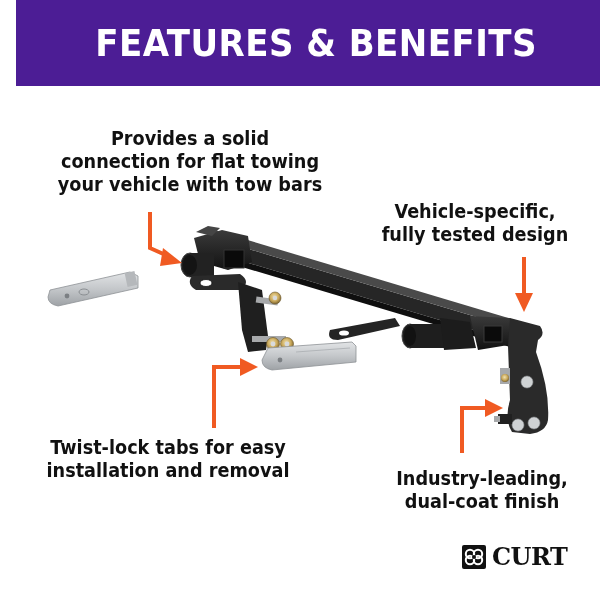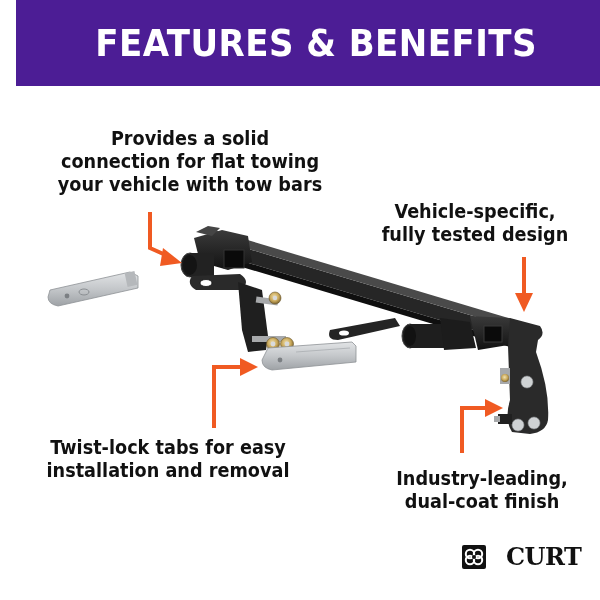--- a/index.html
+++ b/index.html
@@ -23,21 +23,21 @@
     .callout span { display: block; white-space: nowrap; }
 
     #callout-connection { left: 20px; top: 127px; width: 340px; font-size: 19px; transform: scaleX(0.93); }
     #callout-vehicle { left: 355px; top: 200px; width: 240px; font-size: 19px; transform: scaleX(0.93); }
     #callout-twist { left: 8px; top: 436px; width: 320px; font-size: 19px; transform: scaleX(0.93); }
     #callout-finish { left: 362px; top: 467px; width: 240px; font-size: 19px; transform: scaleX(0.93); }
 
     .illustration { position: absolute; left: 0; top: 0; width: 600px; height: 600px; }
 
     .logo {
-      position: absolute; left: 462px; top: 545px; display: flex; align-items: center; gap: 20px;
+      position: absolute; left: 462px; top: 545px; display: flex; align-items: center; gap: 6px;
     }
     .logo-mark { width: 24px; height: 24px; }
     .logo-text {
       font-family: "DejaVu Serif", serif; font-weight: bold; font-size: 24px;
       letter-spacing: -0.5px; color: #111111; line-height: 1;
     }
   </style>
 </head>
 <body>
 

